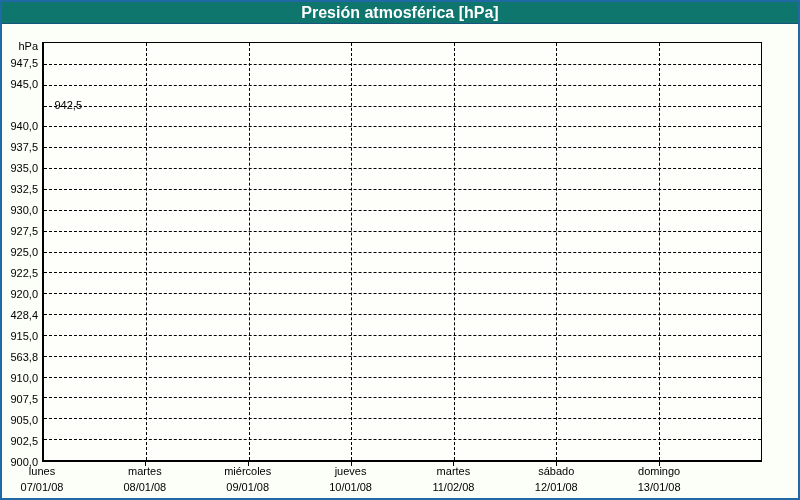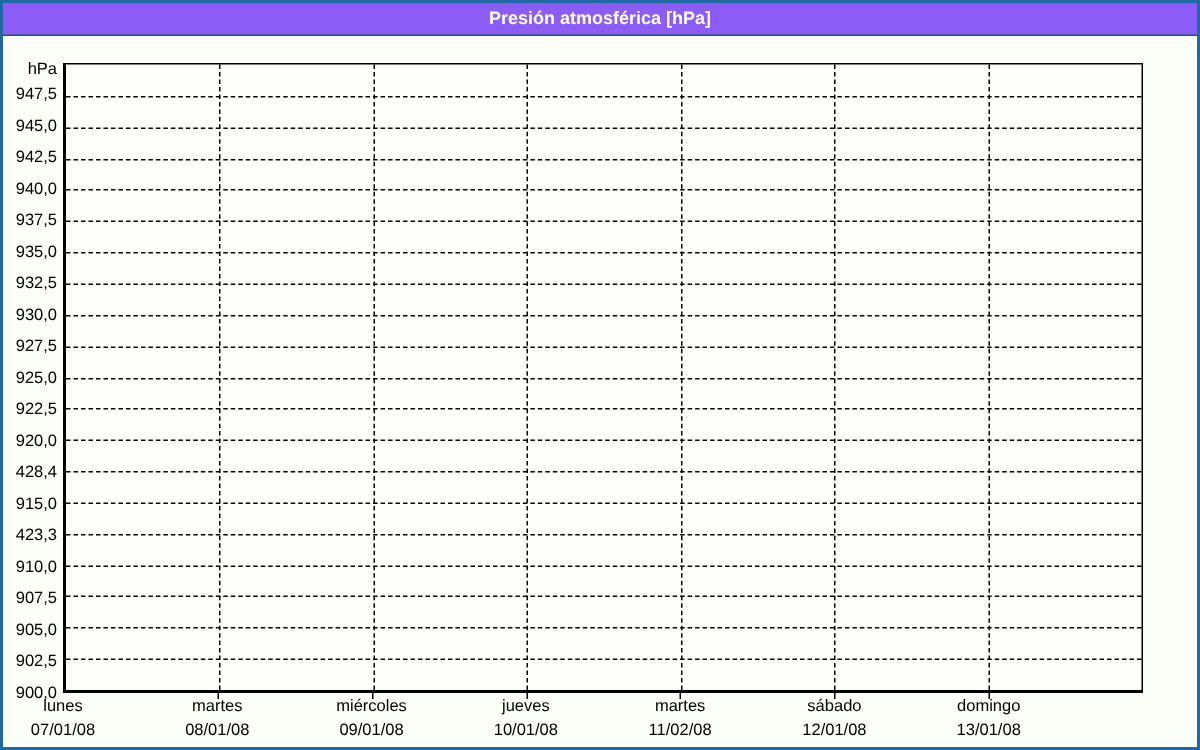--- a/index.html
+++ b/index.html
@@ -9,23 +9,23 @@
     background:#fcfef8;
   }
   .frame{
     position:absolute;inset:0;
     border:2px solid #1f6aa5;
     background:#fcfef8;
     box-sizing:border-box;
   }
   .titlebar{
     position:absolute;top:0;left:0;right:0;height:22px;
-    background:#8b5cf6;
+    background:#0f766e;
     color:#ffffff;
-    font-size:12px;font-weight:bold;
+    font-size:16px;font-weight:bold;
     text-align:center;line-height:21px;
     border-bottom:1px solid #17547f;
     box-sizing:border-box;
   }
   .chart-area{
     position:absolute;inset:0;
   }
   .plot{
     position:absolute;left:40px;top:40px;width:720px;height:420px;
     box-sizing:border-box;
@@ -90,33 +90,33 @@
         <div class="hline" style="top: 396.15px;"></div>
         <div class="vline" style="left: 102.429px;"></div>
         <div class="vline" style="left: 204.857px;"></div>
         <div class="vline" style="left: 307.286px;"></div>
         <div class="vline" style="left: 409.714px;"></div>
         <div class="vline" style="left: 512.143px;"></div>
         <div class="vline" style="left: 614.571px;"></div>
       </div>
   <div class="ylab" style="top: 55px;">947,5</div>
       <div class="ylab" style="top: 76px;">945,0</div>
-      <div class="ylab" style="top: 97px;">942,5</div>
+      <div class="ylab" style="top: 97px; padding-left: 44px;">942,5</div>
       <div class="ylab" style="top: 118px;">940,0</div>
       <div class="ylab" style="top: 139px;">937,5</div>
       <div class="ylab" style="top: 160px;">935,0</div>
       <div class="ylab" style="top: 181px;">932,5</div>
       <div class="ylab" style="top: 202px;">930,0</div>
       <div class="ylab" style="top: 223px;">927,5</div>
       <div class="ylab" style="top: 244px;">925,0</div>
       <div class="ylab" style="top: 265px;">922,5</div>
       <div class="ylab" style="top: 286px;">920,0</div>
       <div class="ylab" style="top: 307px;">428,4</div>
       <div class="ylab" style="top: 328px;">915,0</div>
-      <div class="ylab" style="top: 349px;">423,3</div>
+      <div class="ylab" style="top: 349px;">563,8</div>
       <div class="ylab" style="top: 370px;">910,0</div>
       <div class="ylab" style="top: 391px;">907,5</div>
       <div class="ylab" style="top: 412px;">905,0</div>
       <div class="ylab" style="top: 433px;">902,5</div>
       <div class="ylab" style="top: 454px;">900,0</div>
       <div class="xlab" style="left: -12px; top: 463px;">lunes</div>
       <div class="xlab" style="left: -12px; top: 479px;">07/01/08</div>
       <div class="xtick" style="left: 142.857px; top: 460px;"></div>
       <div class="xlab" style="left: 90.8571px; top: 463px;">martes</div>
       <div class="xlab" style="left: 90.8571px; top: 479px;">08/01/08</div>

